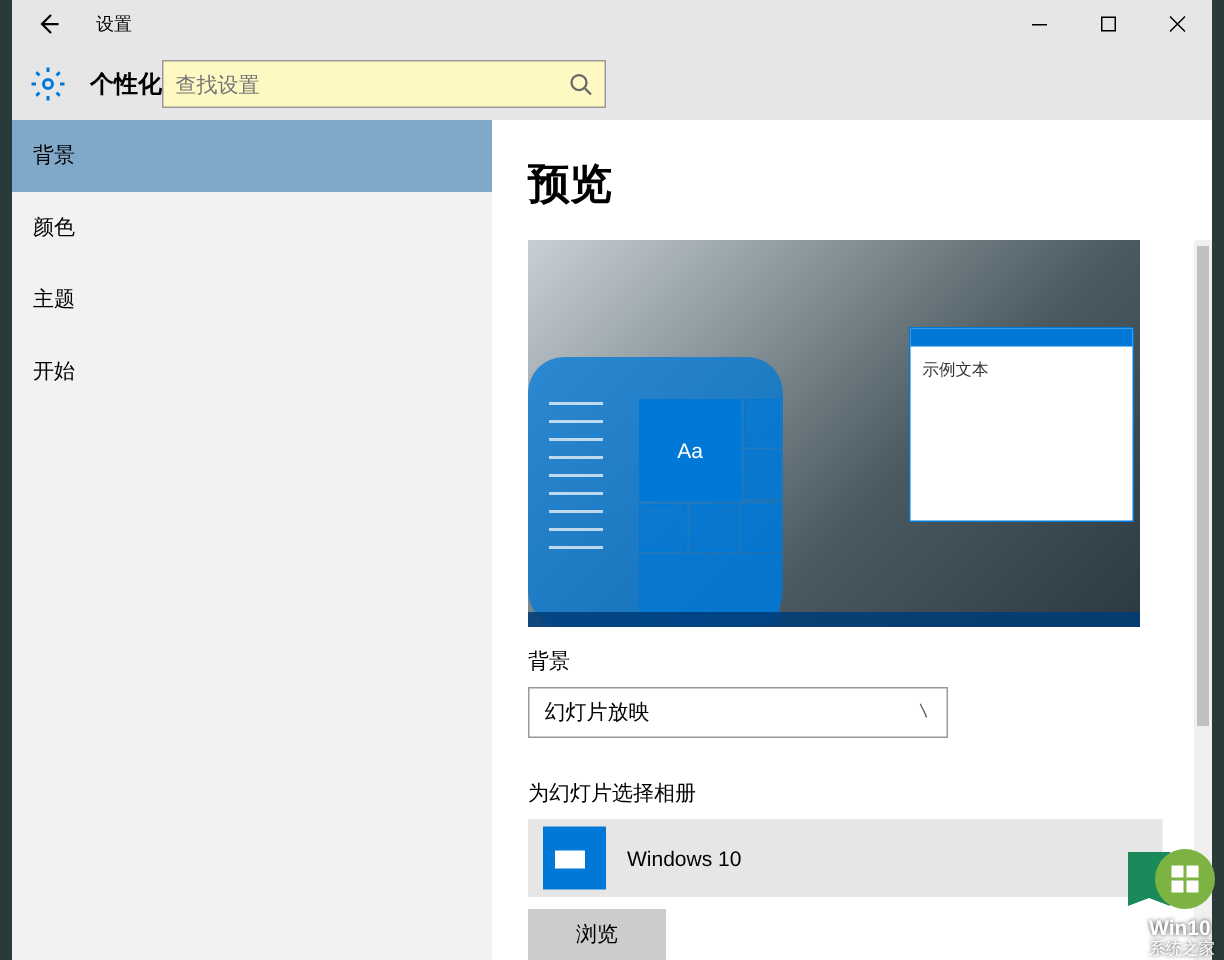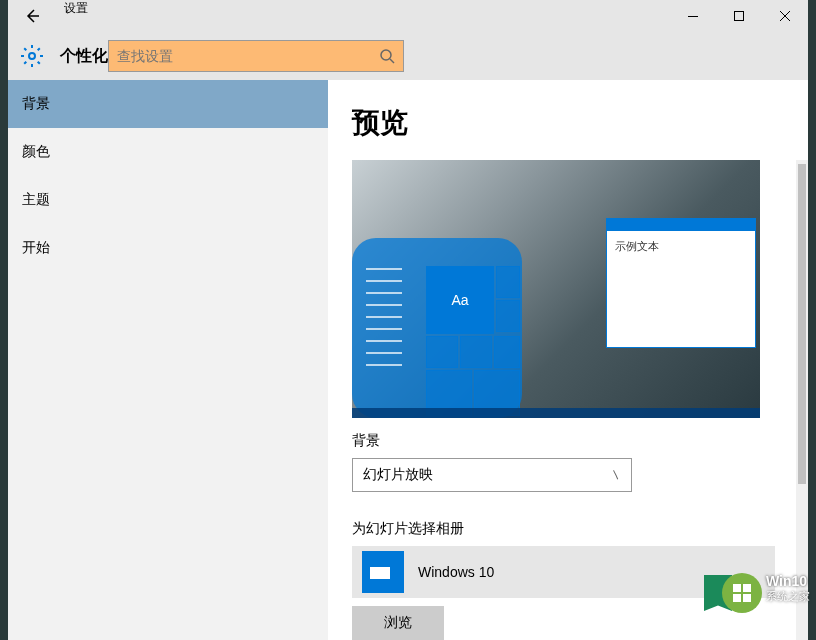--- a/index.html
+++ b/index.html
@@ -27,20 +27,21 @@
     }
     .titlebar {
       height: 32px;
       background: #e6e6e6;
       display: flex;
       align-items: center;
       justify-content: space-between;
     }
     .titlebar-left {
       display: flex;
+      align-items: center;
     }
     .back-button {
       width: 48px;
       height: 32px;
       display: flex;
       align-items: center;
       justify-content: center;
       cursor: pointer;
     }
     .back-button svg {
@@ -83,21 +84,21 @@
     }
     .category-title {
       font-size: 16px;
       font-weight: 600;
       color: #000;
     }
     .search-box {
       width: 296px;
       height: 32px;
       border: 1px solid #999;
-      background: #fdba74;
+      background: #fef9c3;
       display: flex;
       align-items: center;
       padding: 1px 8px;
     }
     .search-input {
       flex: 1;
       border: none;
       outline: none;
       font-size: 14px;
       color: #666;
@@ -301,28 +302,29 @@
       position: absolute;
       top: 4px;
       left: 2px;
       width: 8px;
       height: 320px;
       background: #c0c0c0;
     }
     .watermark {
       position: absolute;
       right: 0;
-      bottom: 17px;
+      bottom: 0;
       width: 182px;
       height: 50px;
       display: flex;
-      align-items: flex-start;
+      align-items: flex-end;
       justify-content: flex-end;
       gap: 4px;
       padding-right: 6px;
+      flex-direction: column;
     }
     .watermark-logo {
       width: 40px;
       height: 40px;
       background: #7cb342;
       border-radius: 50%;
       display: flex;
       align-items: center;
       justify-content: center;
       color: #fff;

